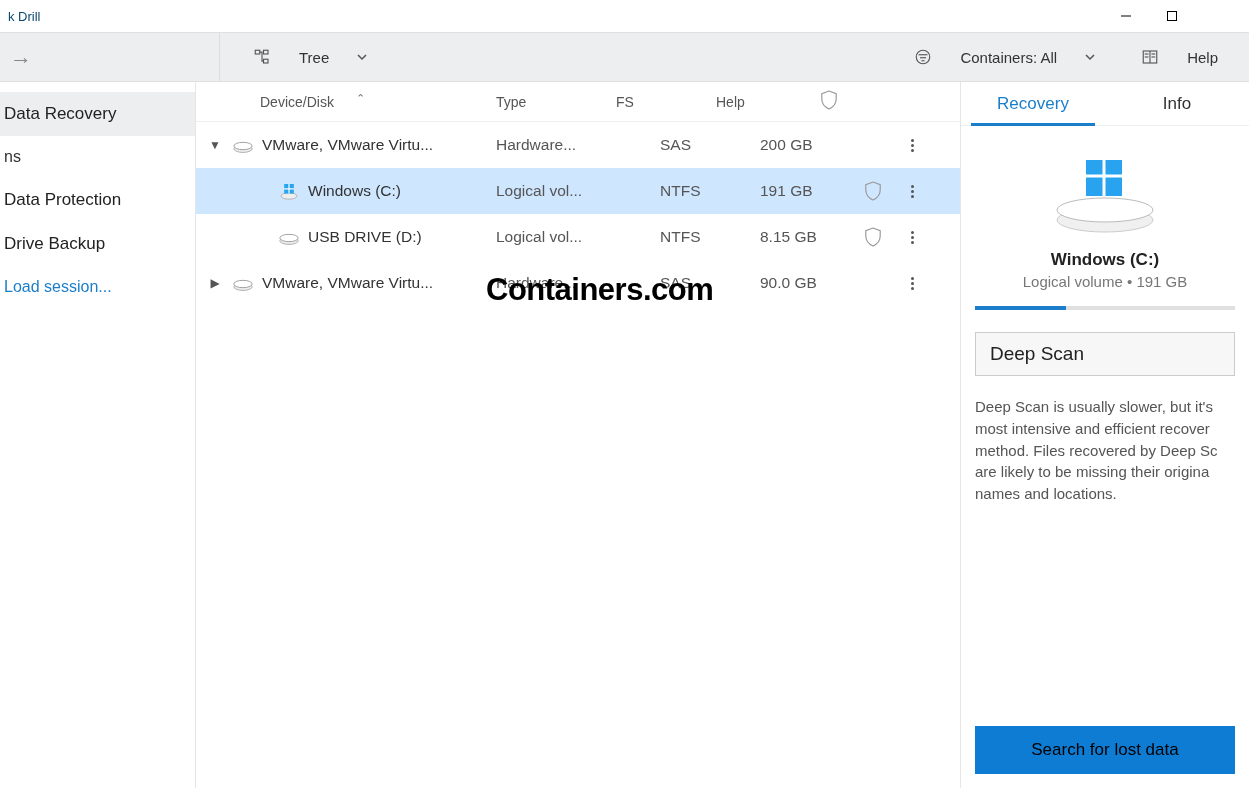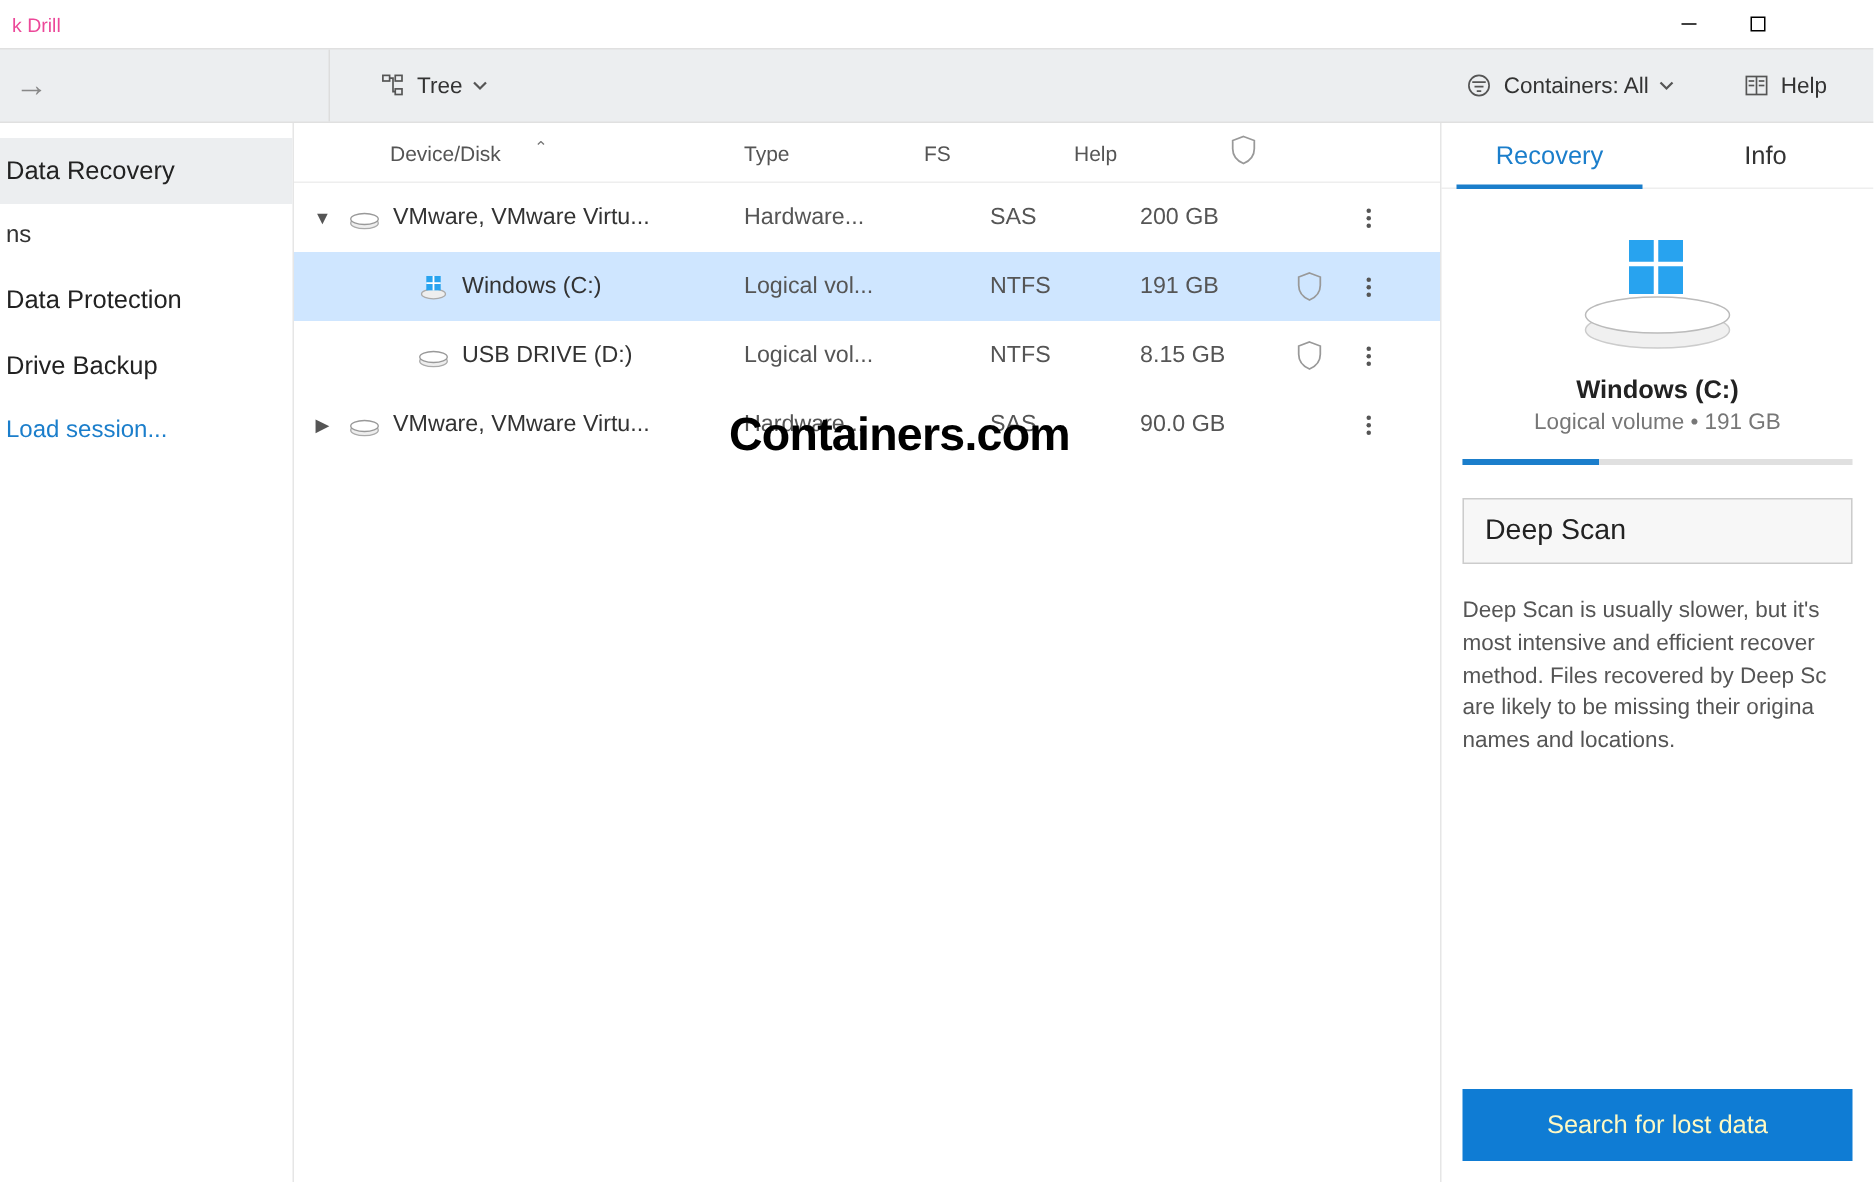--- a/index.html
+++ b/index.html
@@ -1,24 +1,24 @@
 <!DOCTYPE html>
 <html><head>
 <meta charset="utf-8">
 <style>
 * { box-sizing: border-box; margin: 0; padding: 0; }
 body { font-family: "Segoe UI", Arial, sans-serif; font-size: 14px; color: #333; background: #fff; width: 1249px; height: 788px; overflow: hidden; }
 .titlebar { height: 32px; display: flex; align-items: center; padding: 0 8px; }
-.titlebar .title { font-size: 13px; color: #ec4899; }
+.titlebar .title { font-size: 13px; color: #0c4a6e; }
 .titlebar .winctrls { margin-left: auto; display: flex; }
 .titlebar .wc { width: 46px; height: 32px; display: flex; align-items: center; justify-content: center; font-size: 14px; }
 .wc svg { width: 12px; height: 12px; }
 .toolbar { height: 50px; background: #eceef0; border-top: 1px solid #e0e0e0; border-bottom: 1px solid #e0e0e0; display: flex; align-items: stretch; }
 .tb-left { width: 220px; display: flex; align-items: center; padding-left: 10px; border-right: 1px solid #ddd; }
-.tb-btn { display:flex; align-items:center; gap:7px; padding: 6px 12px; border: 1px solid transparent; border-radius: 3px; cursor: pointer; font-size: 15px; justify-content: flex-end; }
+.tb-btn { display:flex; align-items:center; gap:28px; padding: 6px 12px; border: 1px solid transparent; border-radius: 3px; cursor: pointer; font-size: 15px; justify-content: flex-end; }
 .tb-mid { flex: 1; display: flex; align-items: center; padding: 0 20px; }
 .tb-right { display:flex; align-items:center; padding-right: 18px; gap:18px; }
 .icon16 { width:18px; height:18px; stroke:#555; fill:none; stroke-width:1.5; }
 .chev { width:10px; height:10px; }
 .arrow-plain { font-size:22px; color:#888; }
 .workspace { display:flex; height: calc(100% - 82px); }
 .sidebar { width:196px; border-right:1px solid #e6e6e6; padding-top:10px; }
 .nav-item { padding: 12px 0 12px 4px; font-size: 17px; color:#222; cursor:pointer; }
 .nav-item.selected { background:#eceef0; font-weight:400; }
 .nav-item.sub { padding-left: 4px; font-size:16px; color:#333; }
@@ -54,21 +54,21 @@
 .tab.active { color:#1b7ecb; }
 .tab.active::after { content:""; position:absolute; bottom:-1px; left:10px; right:10px; height:3px; background:#1b7ecb;}
 .rcontent { flex:1; padding: 24px 14px 14px 14px; display:flex; flex-direction:column; }
 .volpic { display:flex; justify-content:center; margin-bottom:10px;}
 .voltitle { text-align:center; font-size:17px; font-weight:600; color:#222;}
 .volsub { text-align:center; font-size:15px; color:#777; margin-top:3px;}
 .progress { height:4px; background:#e0e0e0; margin-top:16px; position:relative;}
 .progress .fill{ position:absolute; left:0; top:0; bottom:0; width:35%; background:#1b7ecb;}
 .scanbox { margin-top:22px; border:1px solid #ccc; background:#f7f7f7; padding:10px 14px; font-size:19px; color:#222; display:flex; align-items:center; justify-content:space-between; cursor:pointer;}
 .desc { margin-top:20px; font-size:15px; color:#555; line-height:1.45;}
-.cta { margin-top:auto; background:#0f7cd4; color:#fef9c3; text-align:center; padding:14px 8px; font-size:17px; cursor:pointer;}
+.cta { margin-top:auto; background:#0f7cd4; color:#000000; text-align:center; padding:14px 8px; font-size:17px; cursor:pointer;}
 .shield-svg { width:18px; height:20px; stroke:#999; fill:none; stroke-width:1.3;}
 </style>
 </head>
 <body>
 
 <div class="titlebar">
   <span class="title">k Drill</span>
   <div class="winctrls">
     <div class="wc">
         <svg viewBox="0 0 12 12">

